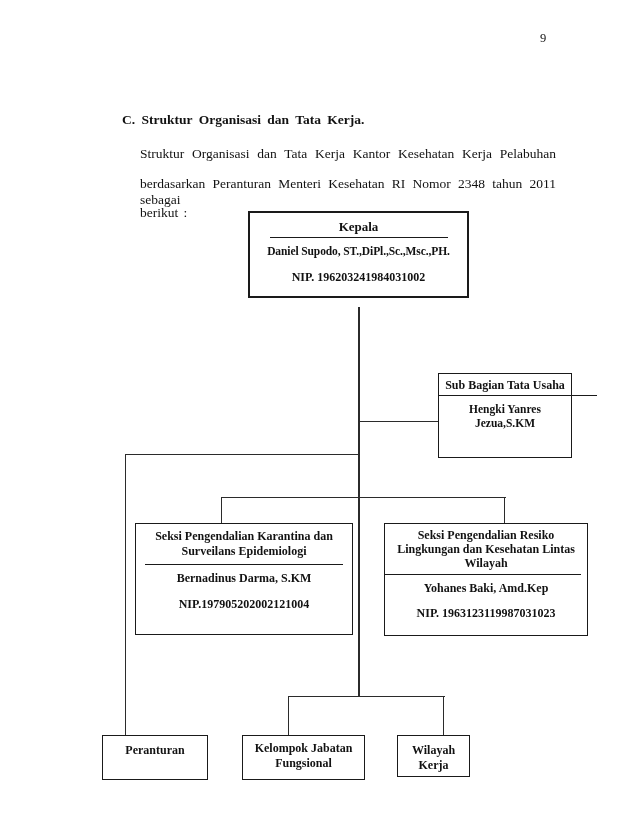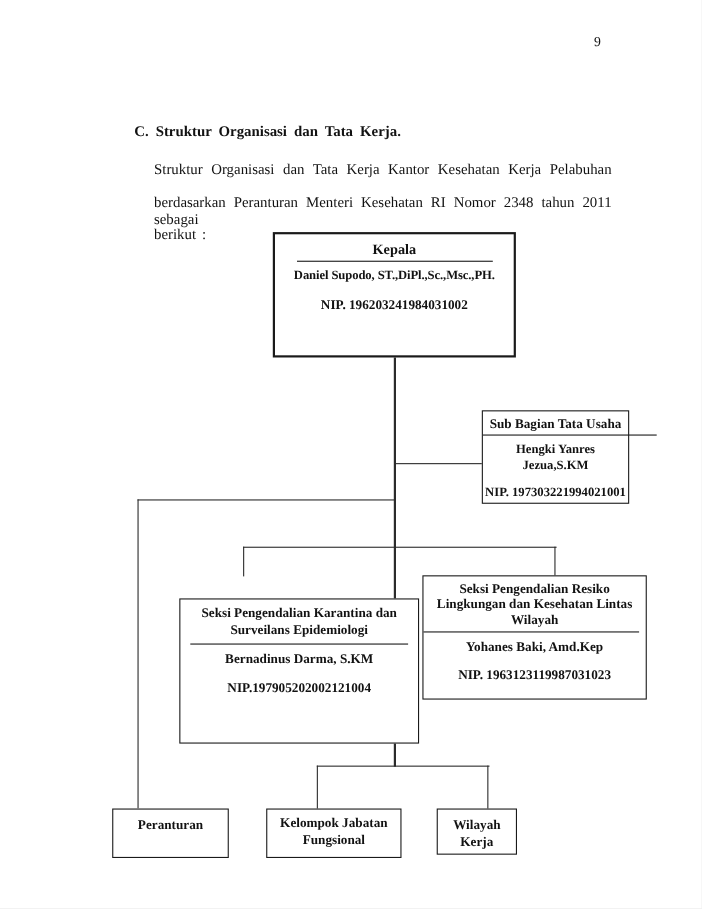--- a/index.html
+++ b/index.html
@@ -51,32 +51,32 @@
     border:1.5px solid #1a1a1a;
     background:#ffffff;
     text-align:center;
     font-weight:bold;
   }
   .box-title { font-size:12px; line-height:15px; }
   .box-name  { font-size:11.5px; line-height:14px; }
   .box-nip   { font-size:11.5px; line-height:14px; }
   .rule { height:1.4px; background:#1a1a1a; }
 
-  .kepala { left:248px; top:211px; width:221px; height:114px; border-width:2px; }
+  .kepala { left:248px; top:211px; width:221px; height:87px; border-width:2px; }
   .kepala .box-title { margin-top:6px; font-size:13px; }
   .kepala .rule { width:178px; margin:3px auto 6px auto; }
   .kepala .box-name { font-size:11.5px; letter-spacing:-0.1px; }
   .kepala .box-nip  { margin-top:12px; font-size:12px; }
 
   .tata-usaha { left:438px; top:373px; width:134px; height:85px; }
   .tata-usaha .box-title { margin-top:4px; }
   .tata-usaha .rule { width:158px; margin:2px auto 6px auto; }
   .tata-usaha .box-nip { margin-top:11px; }
 
-  .karantina { left:135px; top:544px; width:218px; height:132px;margin-left:28px; }
+  .karantina { left:135px; top:523px; width:218px; height:112px; }
   .karantina .box-title.first { margin-top:5px; }
   .karantina .rule { width:198px; margin:5px auto 6px auto; }
   .karantina .box-name { font-size:12px; }
   .karantina .box-nip  { margin-top:12px; font-size:12px; }
 
   .resiko { left:384px; top:523px; width:204px; height:113px; }
   .resiko .box-title { line-height:14px; }
   .resiko .box-title.first { margin-top:4px;text-align:center; }
   .resiko .rule { width:196px; margin:4px 8px 6px 0; }
   .resiko .box-name { font-size:12px; }
@@ -114,21 +114,20 @@
     <div class="box-title">Kepala</div>
     <div class="rule"></div>
     <div class="box-name">Daniel Supodo, ST.,DiPl.,Sc.,Msc.,PH.</div>
     <div class="box-nip">NIP. 196203241984031002</div>
   </div>
 
   <div class="box tata-usaha">
     <div class="box-title">Sub Bagian Tata Usaha</div>
     <div class="rule"></div>
     <div class="box-name">Hengki Yanres Jezua,S.KM</div>
-    <div class="box-nip">NIP. 197303221994021001</div>
   </div>
 
   <div class="box karantina">
     <div class="box-title first">Seksi Pengendalian Karantina dan</div>
     <div class="box-title">Surveilans Epidemiologi</div>
     <div class="rule"></div>
     <div class="box-name">Bernadinus Darma, S.KM</div>
     <div class="box-nip">NIP.197905202002121004</div>
   </div>
 

